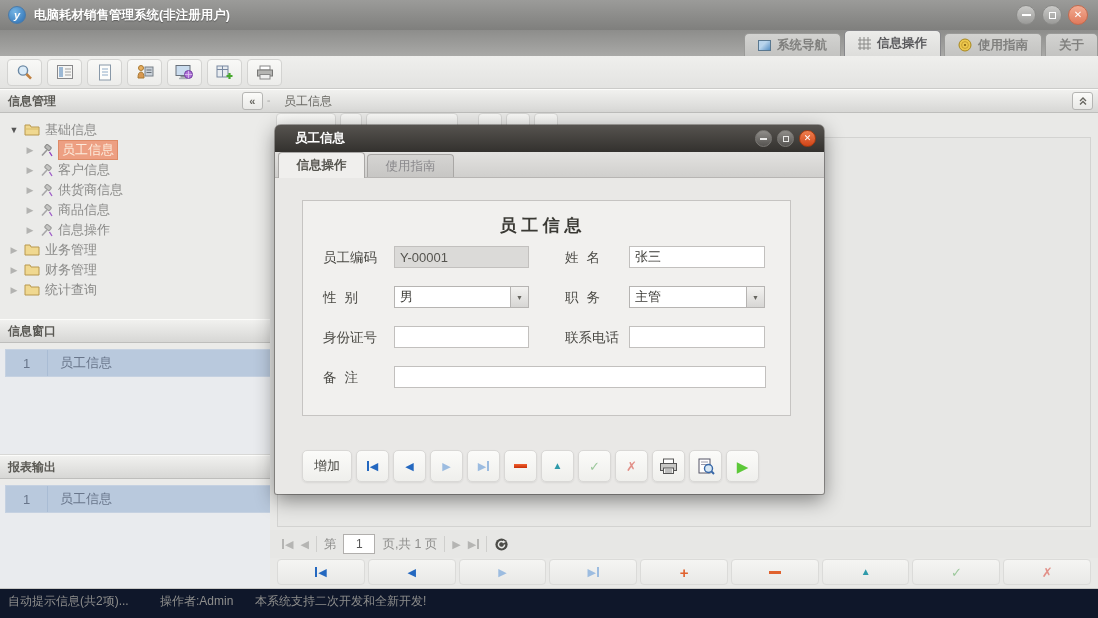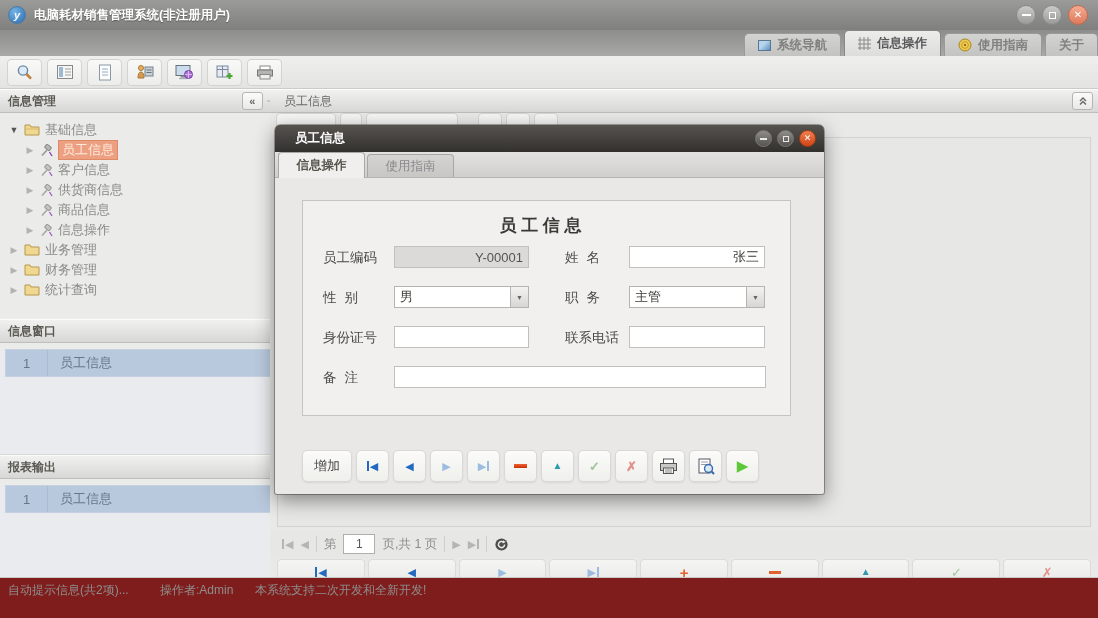--- a/index.html
+++ b/index.html
@@ -98,22 +98,22 @@
   .vbar { width:2px; height:10px; background:currentColor; display:inline-block; }
   .pair { display:flex; align-items:center; gap:1px; }
   .c-blue { color:#2468c0; } .c-lblue { color:#9cbce0; }
   .c-teal { color:#2e9aaa; } .c-green { color:#9cc89c; } .c-red { color:#e29088; }
   .plus-o { color:#e0622e; font-size:15px; font-weight:bold; line-height:1; }
   .minus-o { width:12px; height:3px; background:#e0622e; }
   .minus-r { width:13px; height:4px; background:linear-gradient(#f06030,#c83008); }
   .chk { font-size:13px; font-weight:bold; line-height:1; }
 
   
-  .statusbar { position:absolute; left:0; right:0; bottom:0; height:41px;
-    background:#7f1d1d; border-top:1px solid #c8c8c6; font-size:12px; color:#8e8e8c; }
+  .statusbar { position:absolute; left:0; right:0; bottom:0; height:30px;
+    background:#0f172a; border-top:1px solid #c8c8c6; font-size:12px; color:#8e8e8c; }
   .statusbar span { position:absolute; top:0; line-height:25px; }
 
   
   .dialog { position:absolute; left:275px; top:125px; width:549px; height:369px;
     border-radius:6px 6px 2px 2px; background:#e9e8e6; z-index:10;
     box-shadow:0 6px 20px rgba(0,0,0,.45), 0 0 0 1px rgba(60,56,52,.4); }
   .dlg-titlebar { height:27px; border-radius:5px 5px 0 0;
     background:linear-gradient(#56534f,#33312e);
     display:flex; align-items:center; padding:0 8px 0 20px; }
   .dlg-title { color:#fff; font-weight:bold; font-size:12.5px; }
@@ -131,31 +131,31 @@
     font-size:12.5px; color:#8a898c; }
   .dlg-tab.active { height:26px; margin-bottom:-1px; background:#f0efed;
     color:#56554f; font-weight:bold; }
   .dlg-body { position:relative; height:315px; }
   .form-box { position:absolute; left:27px; top:22px; width:489px; height:216px;
     background:#f1f0ee; border:1px solid #c6c4c2; }
   .form-title { position:absolute; top:13px; left:0; right:12px; text-align:center;
     font-size:17px; font-weight:bold; color:#3a3934; }
   .flabel { position:absolute; font-size:13.5px; color:#4a4944;font-family:Liberation Mono, monospace; }
   .finput { position:absolute; height:22px; border:1px solid #c2c0be; background:#fff;
-    font-size:13px; color:#3a3934; padding:0 5px; font-family:inherit;text-align:right; }
+    font-size:13px; color:#3a3934; padding:0 5px; font-family:inherit; }
   .finput.ro { background:#dbdad8; color:#55544f; }
   .fselect { position:absolute; height:22px; border:1px solid #b6b4b2; background:#fff;
     display:flex; align-items:center; }
   .fsel-val { flex:1; padding:0 5px; font-size:13px; color:#3a3934; }
   .fsel-btn { width:18px; align-self:stretch; border-left:1px solid #b6b4b2;
     background:linear-gradient(#f3f2f0,#d7d6d4); font-size:7px; color:#66655f; }
   .dlg-toolbar { position:absolute; left:27px; top:272px; display:flex; gap:4px; }
   .dlg-tbtn { min-width:33px; height:32px; border:1px solid #d9d8d6; border-radius:5px;
     background:linear-gradient(#fbfbf9,#efefec); box-shadow:0 1px 2px rgba(0,0,0,.08);
-    font-size:13px; color:#4a4944;font-family:Liberation Serif, serif; }
+    font-size:13px; color:#4a4944; }
   .dlg-tbtn.addw { padding:0 11px; }
   .play { font-size:15px; color:#5cc838; line-height:1; }
 </style>
 </head>
 <body>
 
 <div class="titlebar">
   <div class="app-badge cc">y</div>
   <div class="window-title">电脑耗材销售管理系统(非注册用户)</div>
   <div class="win-btns">

